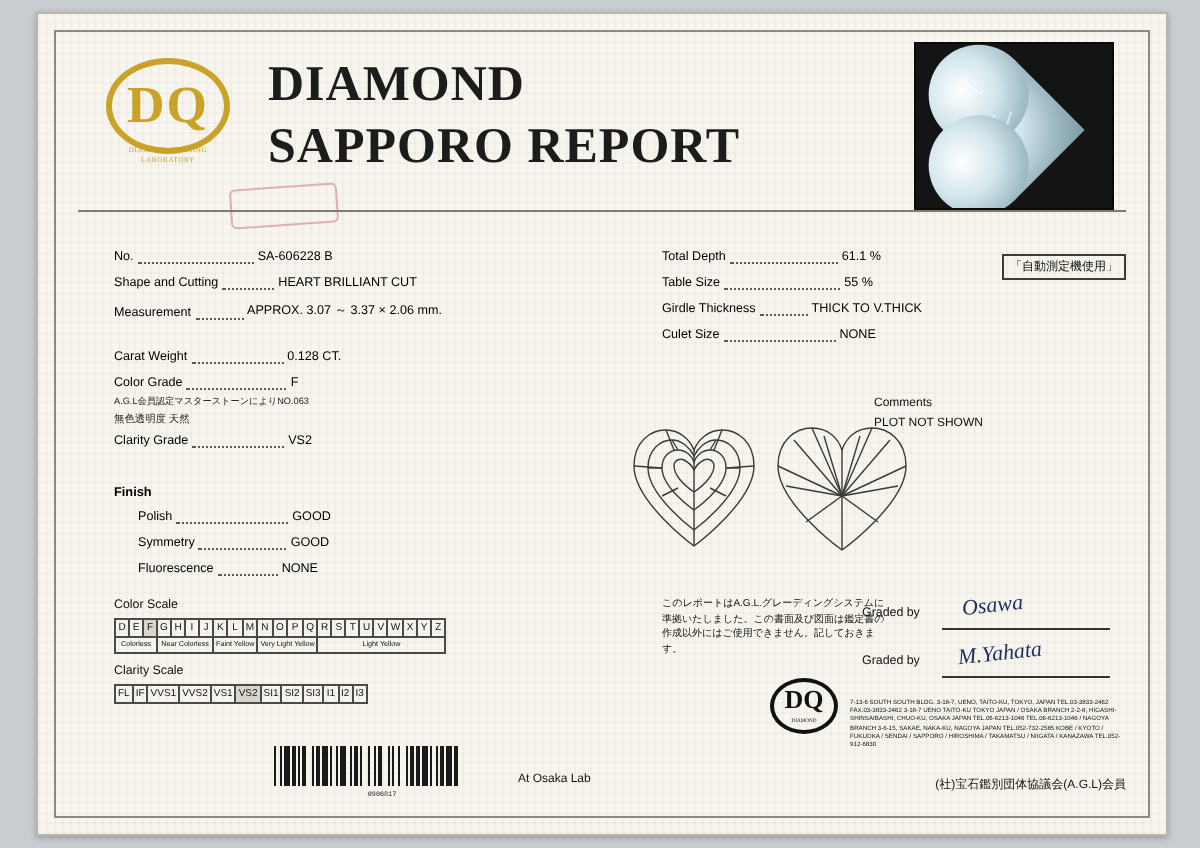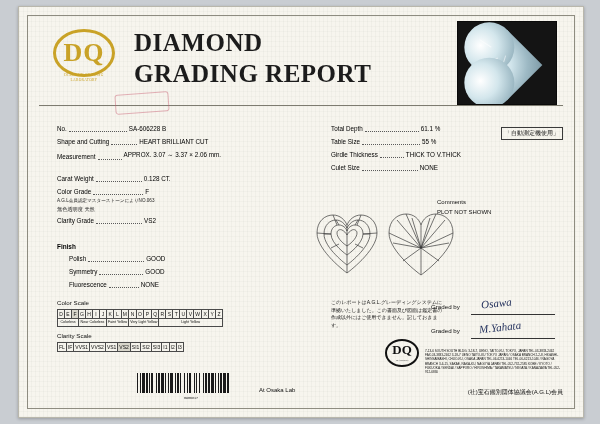--- a/index.html
+++ b/index.html
@@ -195,21 +195,21 @@
       <div class="oval"></div>
       <div class="letters">DQ</div>
       <div class="lab">
         <span>DIAMOND GRADING</span><br>
         <span>LABORATORY</span>
       </div>
     </div>
 
     <div class="title">
       <div>DIAMOND</div>
-      <div>GRADING REPORT</div>
+      <div>SAPPORO REPORT</div>
     </div>
 
     <div class="photo">
       <div class="heart">
         <div class="facet" style="left:6px;top:10px;width:18px;height:1px;transform:rotate(20deg);"></div>
         <div class="facet" style="left:10px;top:22px;width:22px;height:1px;transform:rotate(-28deg);"></div>
         <div class="facet" style="left:-10px;top:16px;width:16px;height:1px;transform:rotate(64deg);"></div>
         <div class="facet" style="left:18px;top:-6px;width:14px;height:1px;transform:rotate(78deg);"></div>
         <div class="facet" style="left:-16px;top:30px;width:20px;height:1px;transform:rotate(12deg);"></div>
       </div>

